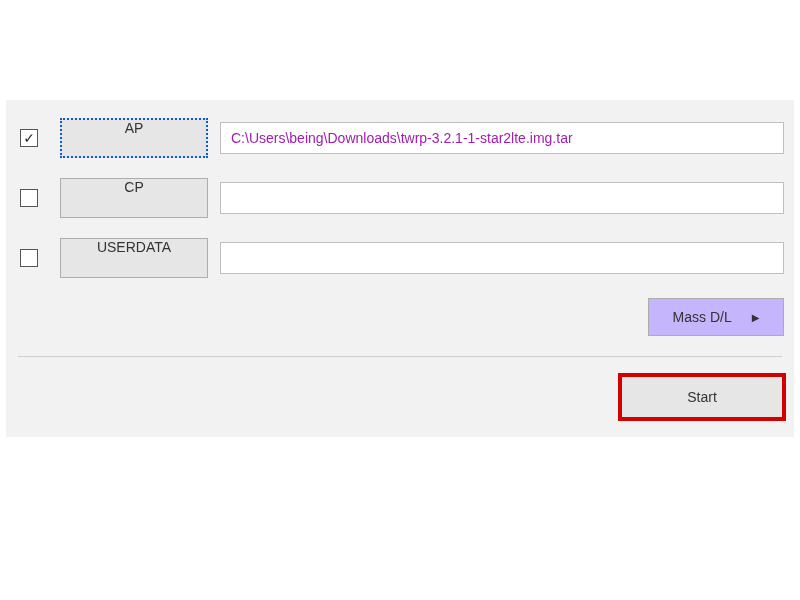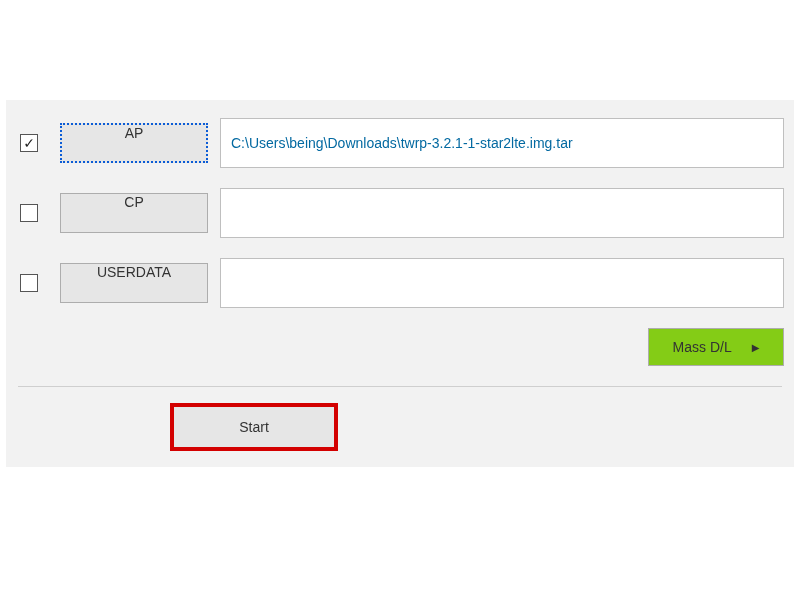--- a/index.html
+++ b/index.html
@@ -60,57 +60,57 @@
       cursor: pointer;
       flex-shrink: 0;
       font-family: inherit;
       font-size: 14px;
     }
     .label-btn.selected {
       border: 2.5px dotted #0b5cd6;
     }
     .path-field {
       flex: 1;
-      height: 50px;
+      height: 32px;
       border: 1px solid #bfbfbf;
       background: #fff;
       padding: 0 10px;
       display: flex;
       align-items: center;
-      color: #0369a1;
+      color: #a21caf;
       font-family: inherit;
       font-size: 14px;
     }
     .mass-row {
       display: flex;
       justify-content: flex-end;
       margin-top: 6px;
     }
     .mass-btn {
       width: 136px;
       height: 38px;
-      background: #84cc16;
+      background: #c4b5fd;
       border: 1px solid #adadad;
       display: flex;
       align-items: center;
       justify-content: center;
       gap: 20px;
       color: #333;
       cursor: pointer;
       font-family: inherit;
       font-size: 14px;
     }
     .divider {
       height: 1px;
       background: #cfcfcf;
       margin: 20px 2px 18px 2px;
     }
     .action-row {
       display: flex;
-      justify-content: space-between;
+      justify-content: flex-end;
       gap: 30px;
       padding-left: 156px;
     }
     .action-btn {
       width: 164px;
       height: 44px;
       background: #e6e6e6;
       border: 1px solid #adadad;
       display: flex;
       align-items: center;

